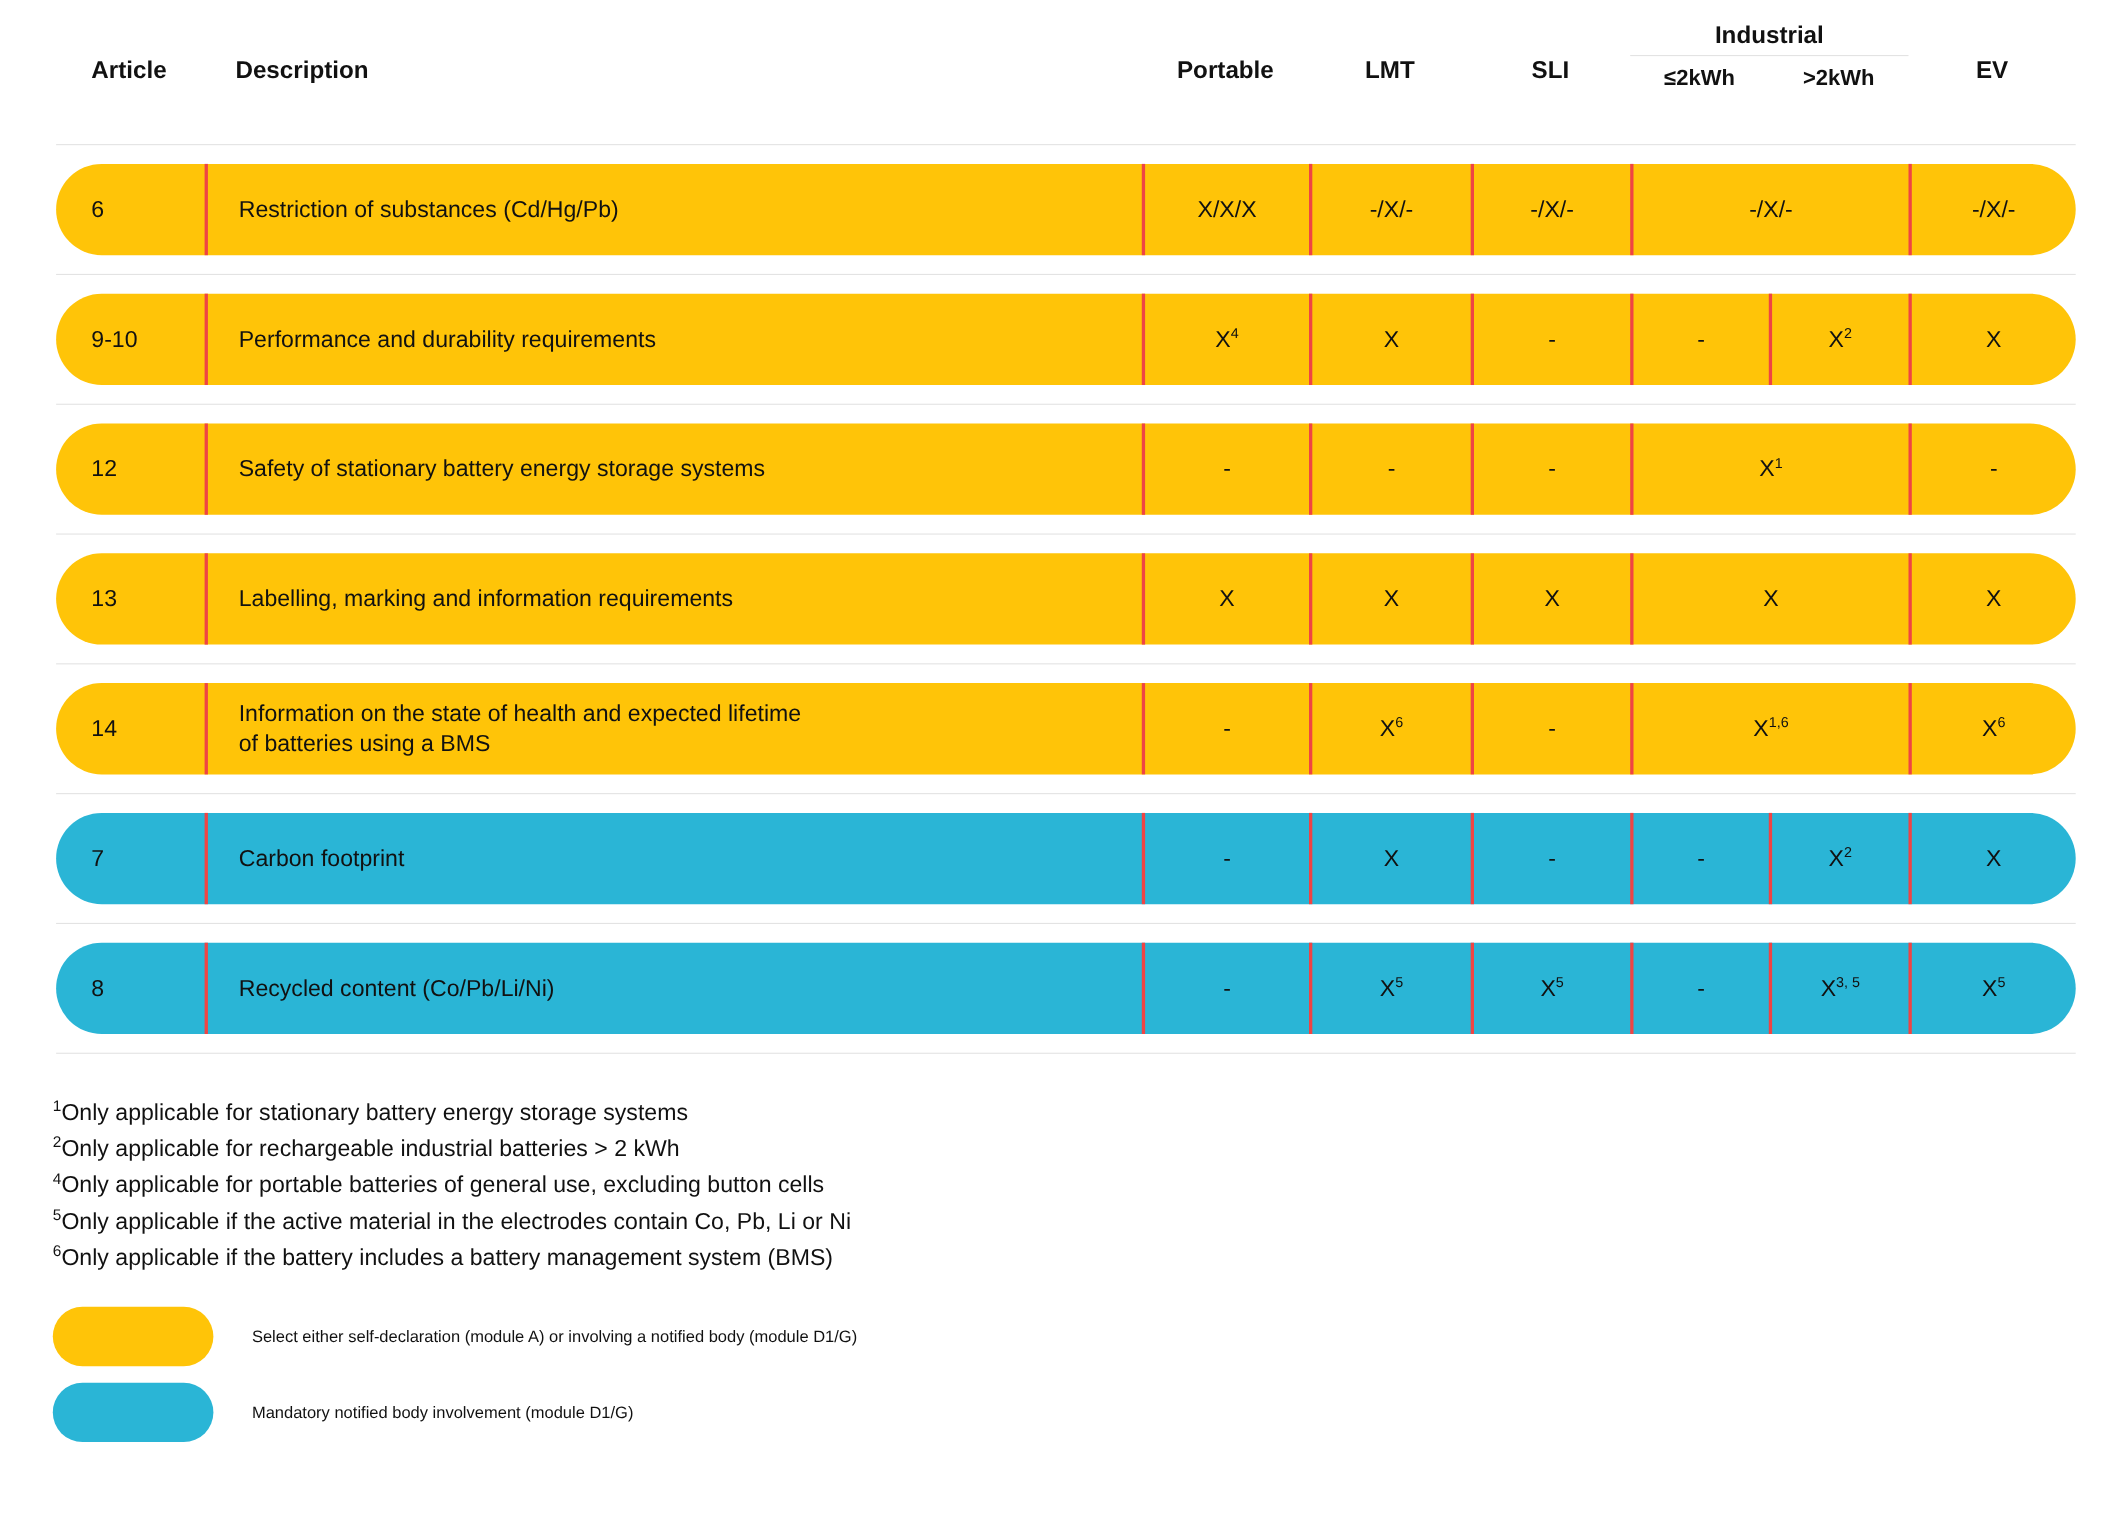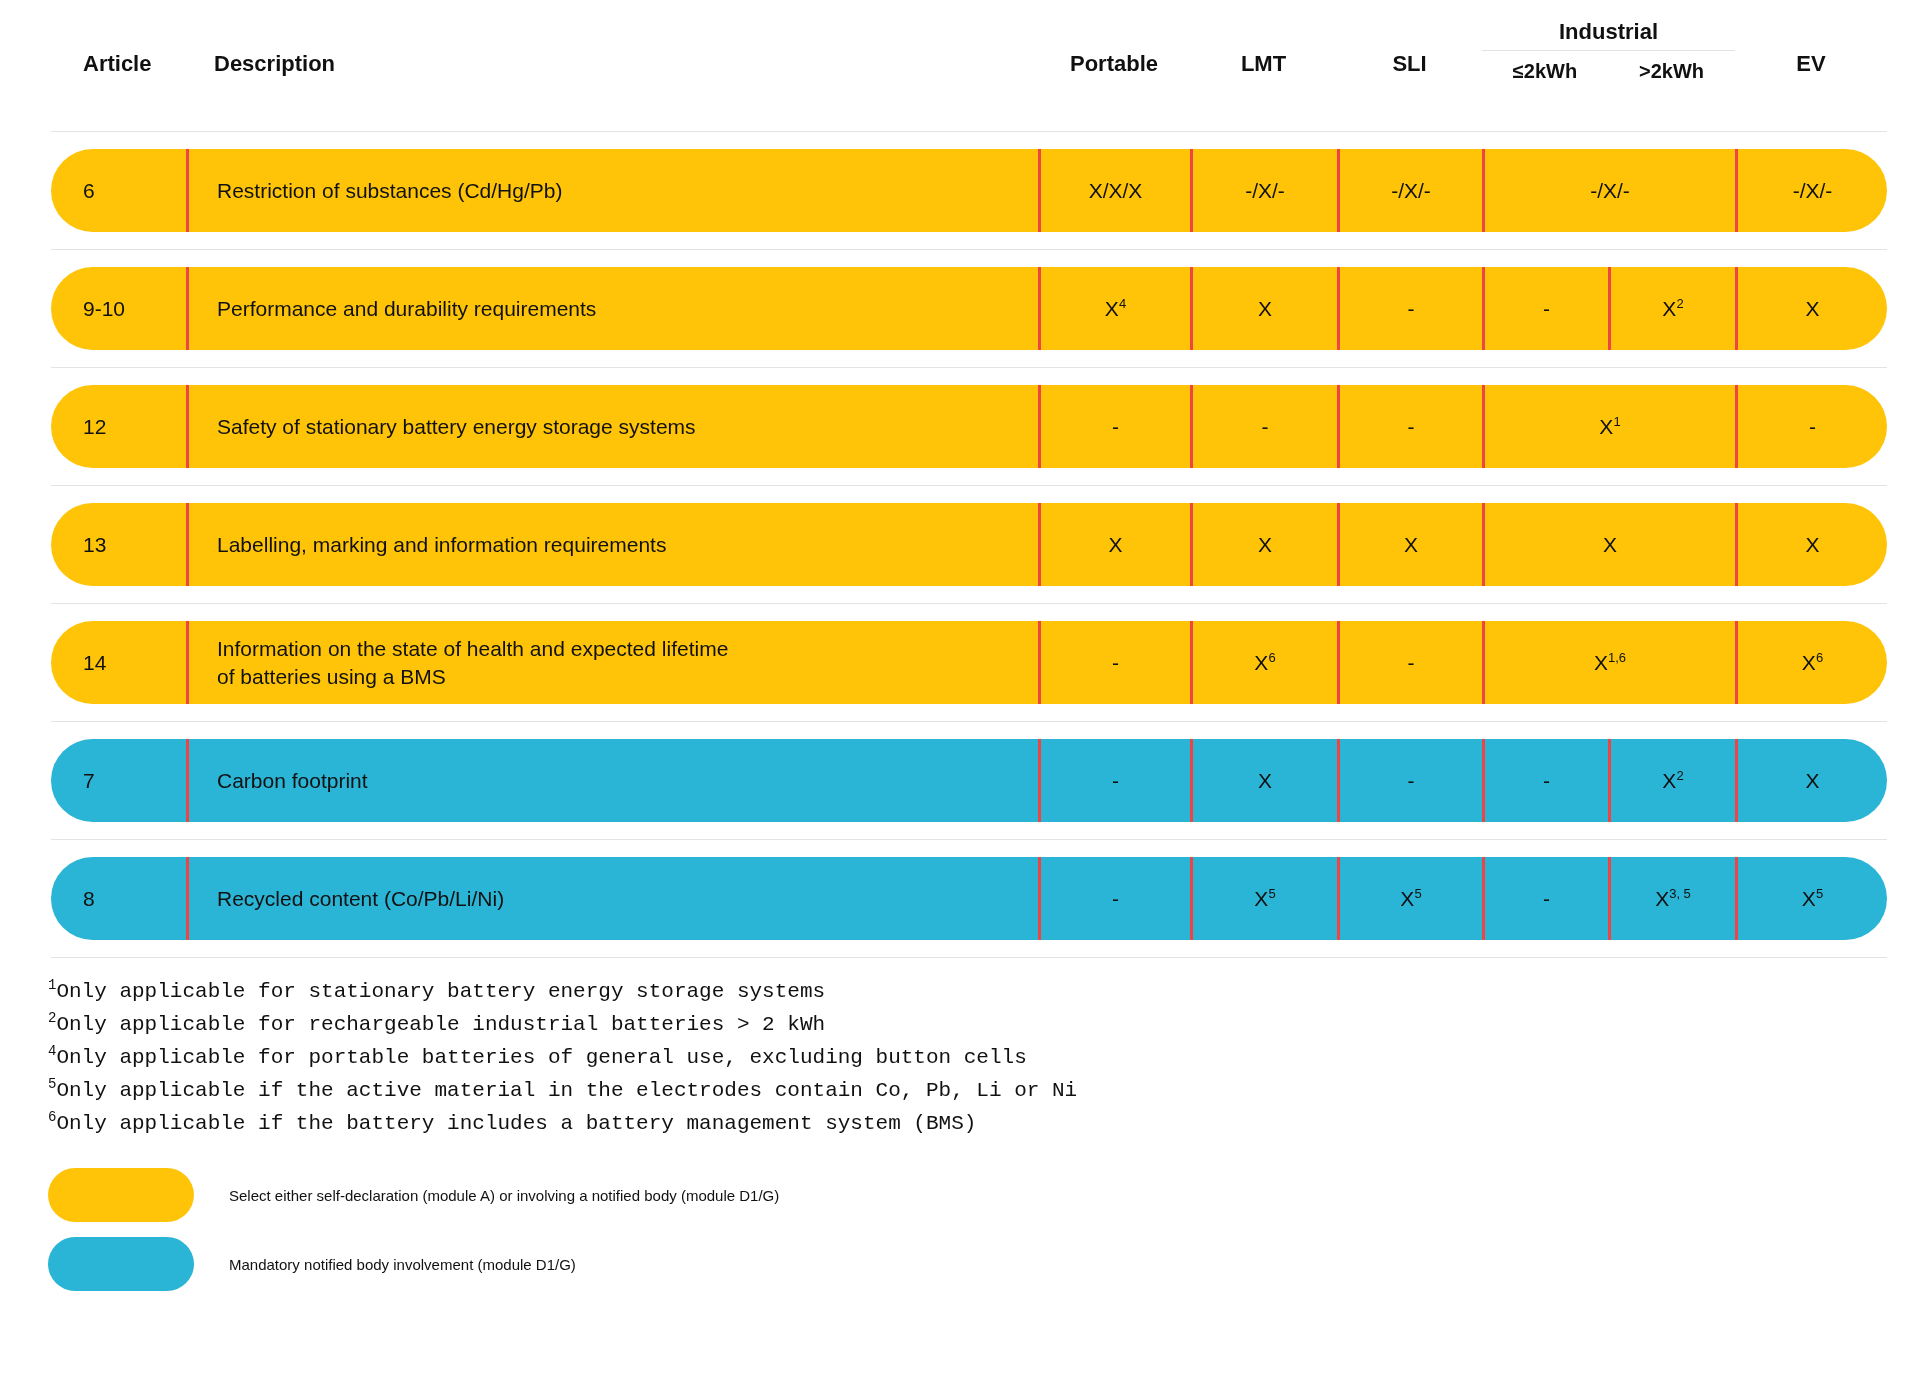--- a/index.html
+++ b/index.html
@@ -52,21 +52,21 @@
              padding-left:28px;padding-right:20px;line-height:28px;}
   .cell .mark{white-space:nowrap;}
   sup{font-size:0.62em;line-height:0;}
   .d2:empty{display:none;}
 
   
   .gap{height:35px;display:flex;align-items:center;}
   .hr{height:1px;width:100%;background:var(--hairline);}
 
   
-  .footnotes{margin-top:0;margin-left:-3px;font-family:Liberation Mono, monospace;}
+  .footnotes{margin-top:20px;margin-left:-3px;}
   .fn{font-size:21px;line-height:33px;}
   .fn sup{font-size:14px;}
 
   
   .legend{margin-top:28px;margin-left:-3px;}
   .legend-row{display:flex;align-items:center;}
   .legend-row + .legend-row{margin-top:15px;}
   .pill{width:146px;height:54px;border-radius:27px;flex:0 0 auto;}
   .pill.yellow{background:var(--yellow);}
   .pill.blue{background:var(--blue);}

